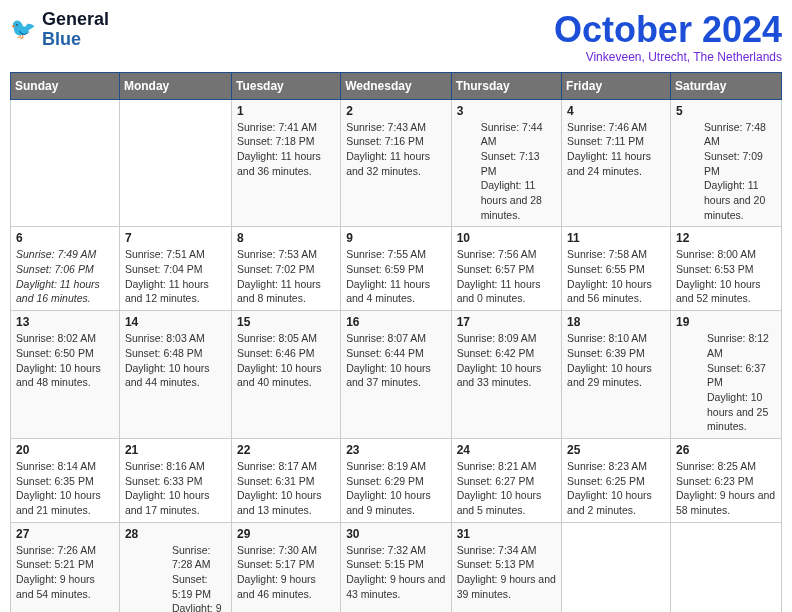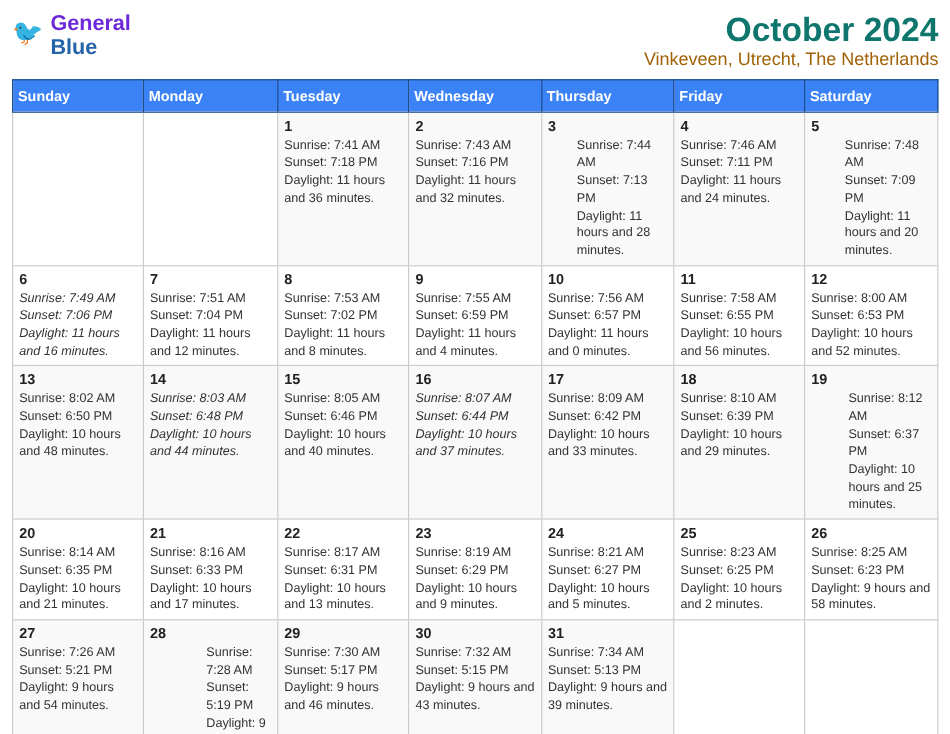--- a/index.html
+++ b/index.html
@@ -21,46 +21,46 @@
       align-items: center;
       gap: 2px;
     }
     .logo-text {
       font-size: 18px;
       font-weight: bold;
       color: #333;
       line-height: 1.1;
     }
     .logo-text span {
-      color: #6d28d9;
+      color: #0f172a;
     }
     .logo-bird {
       width: 30px;
       height: 30px;
     }
     .title-area {
       text-align: right;
     }
     .month-title {
-      font-size: 28px;
+      font-size: 36px;
       font-weight: bold;
-      color: #0f766e;
+      color: #1d4ed8;
       line-height: 1.1;
     }
     .location {
-      font-size: 15px;
-      color: #a16207;
+      font-size: 12px;
+      color: #6d28d9;
     }
     table {
       width: 100%;
       border-collapse: collapse;
       font-size: 11px;
     }
     thead tr th {
-      background-color: #3b82f6;
+      background-color: #737373;
       color: #fff;
       padding: 6px 4px;
       text-align: left;
       font-size: 12px;
       font-weight: bold;
       border: 1px solid #1e4d8a;
     }
     tbody tr td {
       border: 1px solid #ccc;
       vertical-align: top;
@@ -201,33 +201,33 @@
       </tr>
       <tr>
         <td>
           <div class="day-num">13</div>
           <div class="day-detail" style="white-space: pre-line;">Sunrise: 8:02 AM
 Sunset: 6:50 PM
 Daylight: 10 hours and 48 minutes.</div>
         </td>
         <td>
           <div class="day-num">14</div>
-          <div class="day-detail" style="white-space: pre-line; font-style: italic;">Sunrise: 8:03 AM
+          <div class="day-detail" style="white-space: pre-line;">Sunrise: 8:03 AM
 Sunset: 6:48 PM
 Daylight: 10 hours and 44 minutes.</div>
         </td>
         <td>
           <div class="day-num">15</div>
           <div class="day-detail" style="white-space: pre-line;">Sunrise: 8:05 AM
 Sunset: 6:46 PM
 Daylight: 10 hours and 40 minutes.</div>
         </td>
         <td>
           <div class="day-num">16</div>
-          <div class="day-detail" style="white-space: pre-line; font-style: italic;">Sunrise: 8:07 AM
+          <div class="day-detail" style="white-space: pre-line;">Sunrise: 8:07 AM
 Sunset: 6:44 PM
 Daylight: 10 hours and 37 minutes.</div>
         </td>
         <td>
           <div class="day-num">17</div>
           <div class="day-detail" style="white-space: pre-line;">Sunrise: 8:09 AM
 Sunset: 6:42 PM
 Daylight: 10 hours and 33 minutes.</div>
         </td>
         <td>

